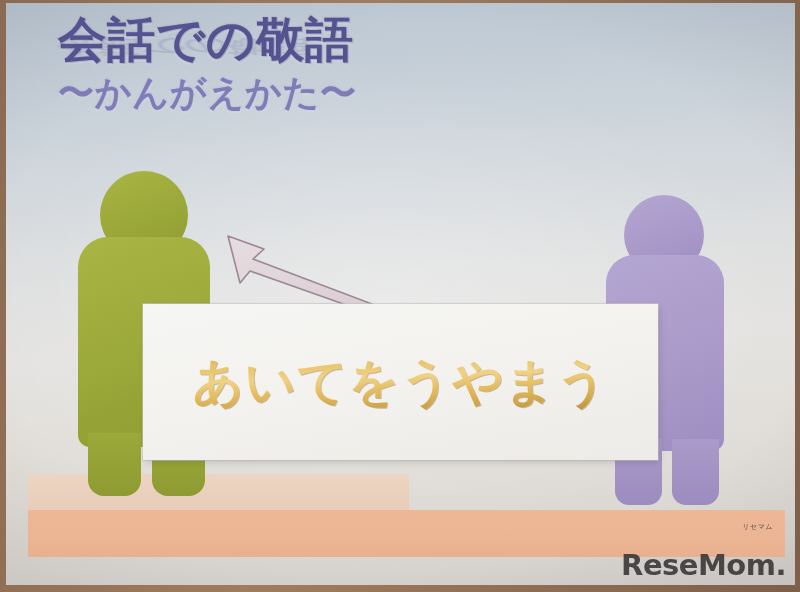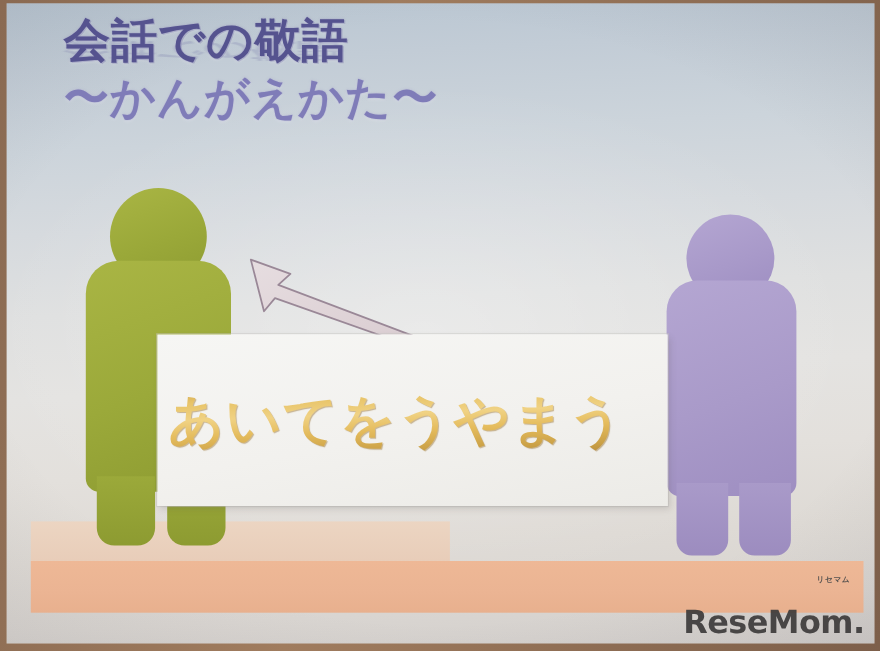--- a/index.html
+++ b/index.html
@@ -68,29 +68,29 @@
     z-index: 6;
   }
   .title-line {
     font-family: "DejaVu Sans", "Liberation Sans", sans-serif;
     font-weight: 700;
     line-height: 1.03;
     white-space: nowrap;
     letter-spacing: 0.02em;
   }
   .title-line-1 {
-    font-size: 42px;
+    font-size: 48px;
     color: #55538f;
     text-shadow:
       0 0 2px rgba(120,118,170,0.75),
       0 1px 3px rgba(255,255,255,0.55),
       1px 1px 0 rgba(90,88,150,0.35);
   }
   .title-line-2 {
-    font-size: 41px;
+    font-size: 36px;
     color: #7f7cb8;
     margin-top: 10px;
     text-shadow:
       0 0 2px rgba(140,138,190,0.7),
       0 1px 3px rgba(255,255,255,0.5);
   }
   
   .title-reflection {
     position: absolute;
     left: 52px;
@@ -195,31 +195,31 @@
     width: 757px;
     height: 47px;
     background: linear-gradient(180deg, #eeb896 0%, #ebb493 60%, #e8b08e 100%);
   }
 
   
   #message-box {
     position: absolute;
     left: 137px;
     top: 301px;
-    width: 464px;
+    width: 515px;
     height: 156px;
     background: linear-gradient(170deg, #f6f6f4 0%, #f2f1ee 55%, #ecebe7 100%);
     box-shadow:
       2px 3px 6px rgba(80,70,70,0.18),
       0 0 0 1px rgba(200,198,195,0.6);
     z-index: 7;
     display: flex;
     flex-direction: column;
     justify-content: center;
-    align-items: flex-start;
+    align-items: center;
     padding: 16px 10px;
     box-sizing: border-box;
   }
   .message-line {
     font-family: "DejaVu Sans", "Liberation Sans", sans-serif;
     font-weight: 700;
     font-size: 50px;
     line-height: 1.28;
     white-space: nowrap;
     letter-spacing: 0.015em;
@@ -243,21 +243,21 @@
     position: absolute;
     right: 14px;
     bottom: 12px;
     z-index: 9;
     text-align: right;
     line-height: 1;
     opacity: 0.92;
   }
   #watermark .ruby {
     font-size: 7px;
-    font-weight: 700;
+    font-weight: 400;
     color: #4a4a4a;
     letter-spacing: 0.5px;
     margin-right: 13px;
     display: block;
     margin-bottom: 3px;
   }
   #watermark .wordmark {
     font-family: "DejaVu Sans", "Liberation Sans", sans-serif;
     font-size: 29px;
     font-weight: 700;

